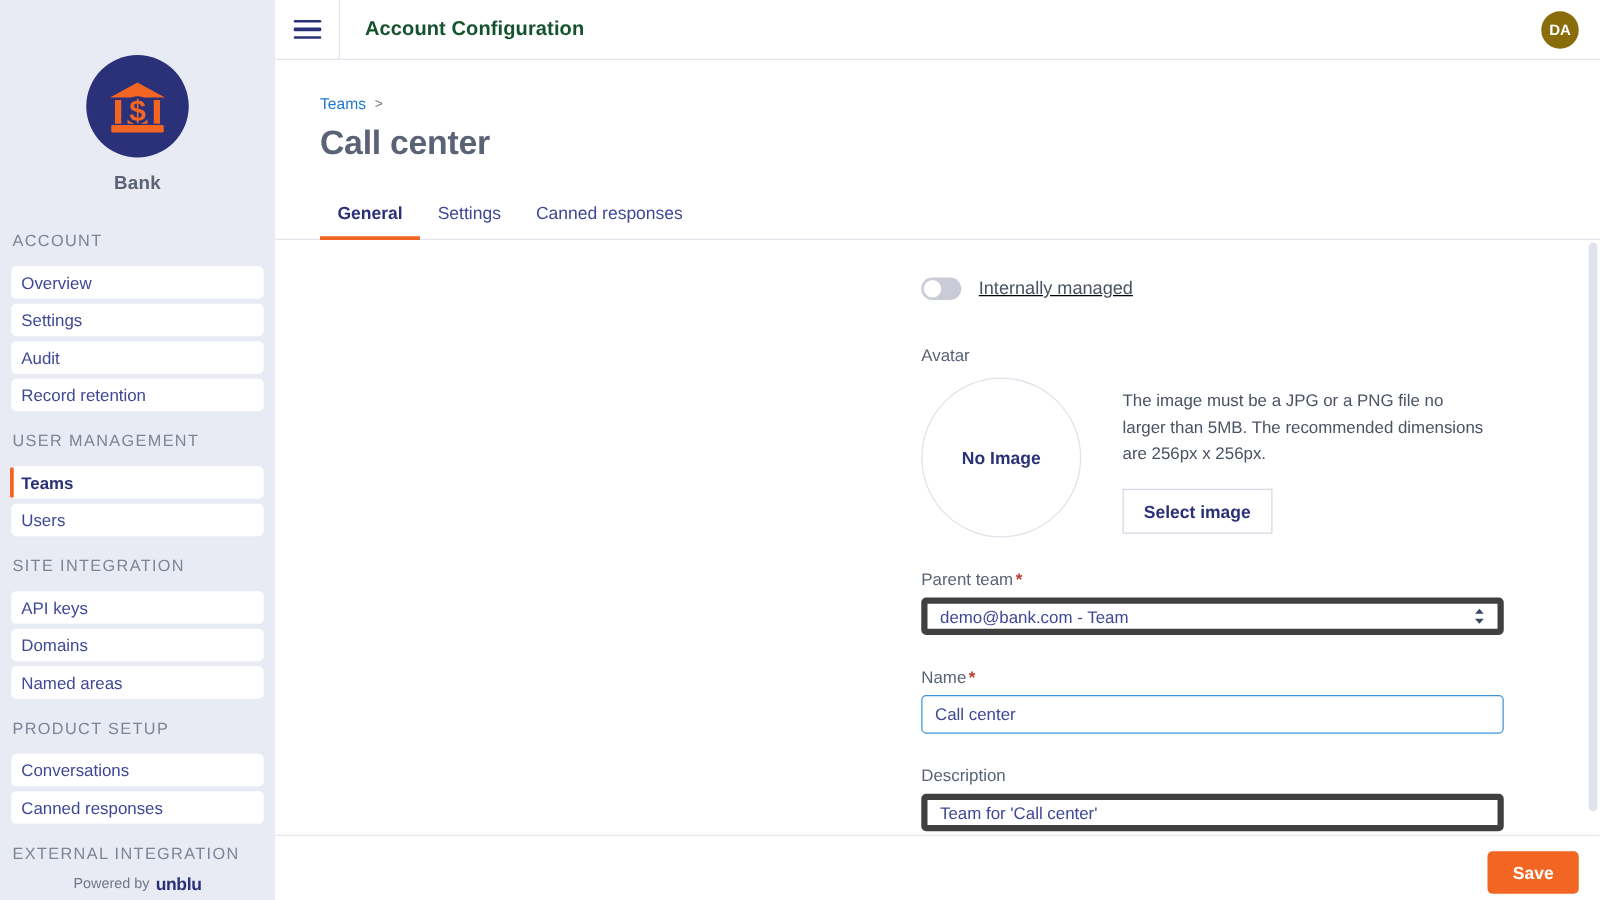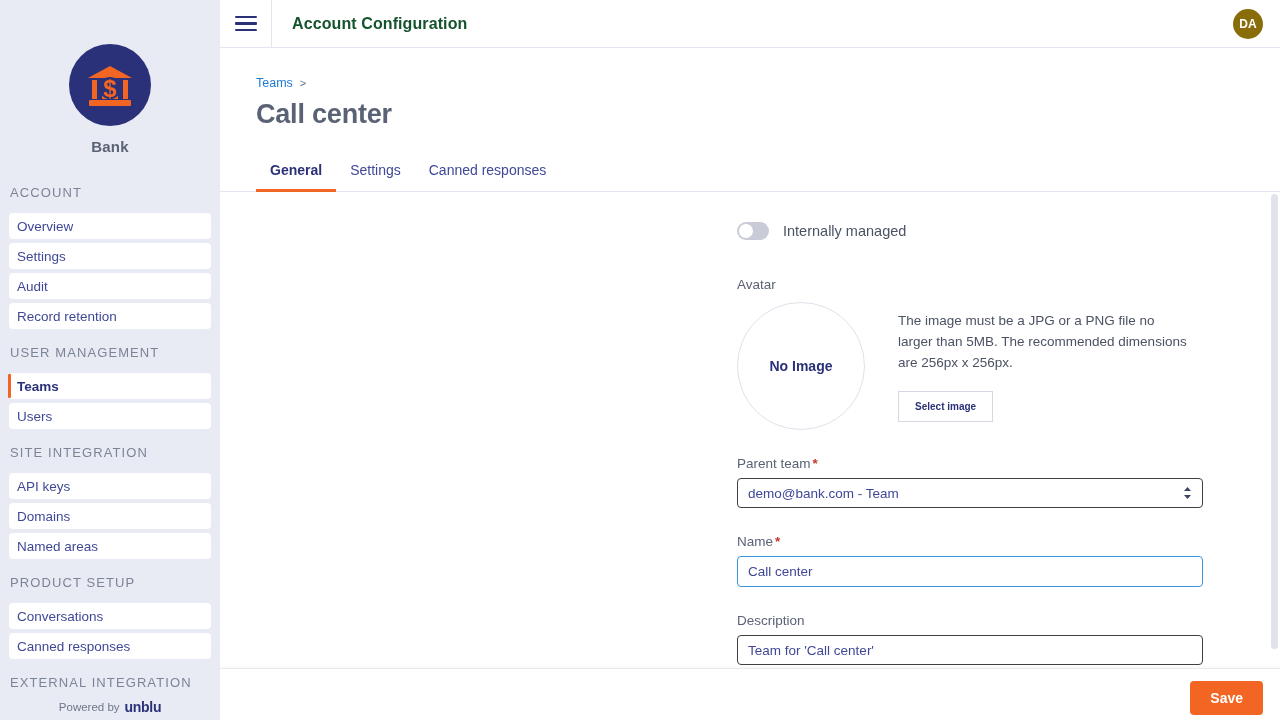--- a/index.html
+++ b/index.html
@@ -84,21 +84,21 @@
   }
   .tab {
     padding: 8px 14px 11px 14px; font-size: 14px; color: #3f4896;
     cursor: pointer; border-bottom: 3px solid transparent; margin-bottom: -1px;
   }
   .tab.active { font-weight: bold; color: #2a3179; border-bottom-color: #f26522; }
 
   .form-scroll { position: relative; height: calc(100% - 196px); overflow: hidden; }
   .form { padding: 30px 0 0 517px; }
 
-  .toggle-row { display: flex; align-items: center; gap: 14px; }
+  .toggle-row { display: flex; align-items: center; gap: 14px; text-decoration: underline; }
   .toggle {
     width: 32px; height: 18px; border-radius: 9px; background: #c9ccd6;
     position: relative; cursor: pointer; flex: 0 0 32px;
   }
   .toggle .knob {
     position: absolute; top: 2px; left: 2px; width: 14px; height: 14px;
     border-radius: 50%; background: #ffffff;
   }
   .toggle-label { font-size: 14.5px; color: #4b5263; }
 
@@ -110,26 +110,26 @@
   .avatar-circle {
     width: 128px; height: 128px; border-radius: 50%;
     border: 1px solid #dfe2ea; display: flex; align-items: center; justify-content: center;
     font-size: 14px; font-weight: bold; color: #2a3179; flex: 0 0 128px;
   }
   .avatar-info { padding-top: 8px; }
   .avatar-help { font-size: 13.5px; line-height: 21px; color: #4b5263; max-width: 290px; }
   .btn-outline {
     margin-top: 18px; display: inline-block;
     padding: 9px 16px; border: 1px solid #d4d8e2; border-radius: 0;
-    background: #ffffff; font-size: 10px; font-weight: bold; color: #2a3179; cursor: pointer;
+    background: #ffffff; font-size: 14px; font-weight: bold; color: #2a3179; cursor: pointer;
   }
 
   .field { margin-top: 26px; }
   .control {
-    width: 466px; height: 30px; border: 1px solid #404040; border-radius: 4px;
+    width: 466px; height: 30px; border: 5px solid #404040; border-radius: 4px;
     background: #ffffff; font-size: 13.5px; color: #3f4896;
     padding: 0 10px; display: flex; align-items: center;
     font-family: "Liberation Sans", sans-serif;
   }
   .control.focused { border: 1.5px solid #3a95de; height: 31px; }
   .select-control { justify-content: space-between; cursor: pointer; }
   .select-arrows { display: flex; flex-direction: column; gap: 2px; color: #3c4566; }
 
   .scrollbar-track {
     position: absolute; top: 0; right: 2px; width: 7px; height: 100%;

